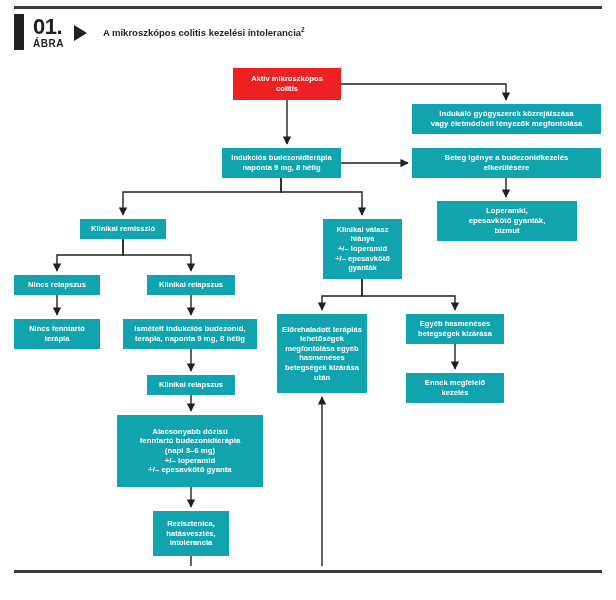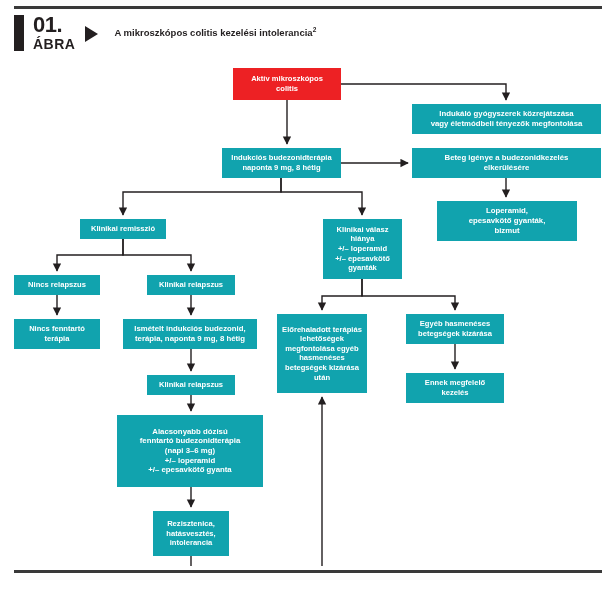--- a/index.html
+++ b/index.html
@@ -28,21 +28,21 @@
   .fig-bar{
     width:10px;height:36px;background:#231f20;margin-right:9px;
   }
   .fig-num{
     line-height:1;color:#231f20;
   }
   .fig-num .n{
     display:block;font-size:22px;font-weight:bold;letter-spacing:-0.5px;
   }
   .fig-num .a{
-    display:block;font-size:14px;font-weight:bold;letter-spacing:0.5px;margin-top:1px;
+    display:block;font-size:10px;font-weight:bold;letter-spacing:0.5px;margin-top:1px;
   }
   .fig-tri{
     width:0;height:0;margin-left:10px;margin-top:2px;
     border-left:13px solid #231f20;
     border-top:8px solid transparent;
     border-bottom:8px solid transparent;
   }
   .fig-title{
     margin-left:16px;font-size:9.5px;font-weight:bold;color:#231f20;
     white-space:nowrap;

